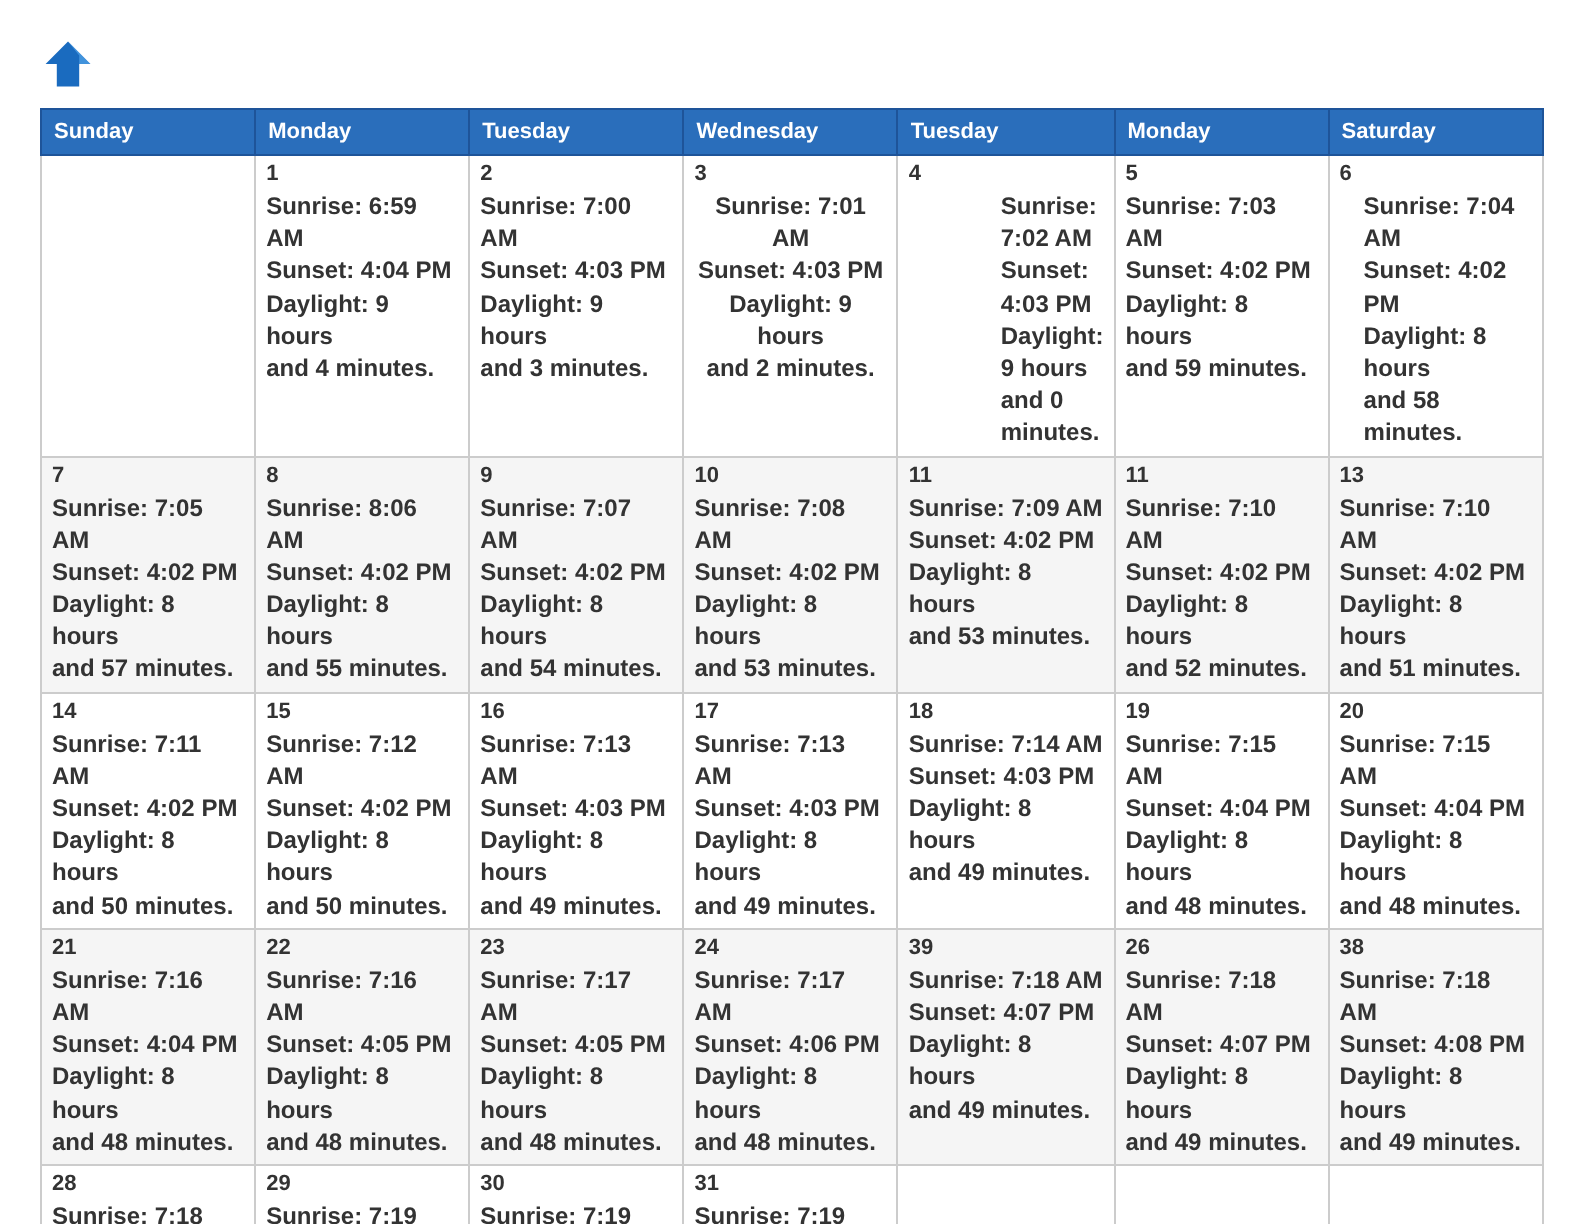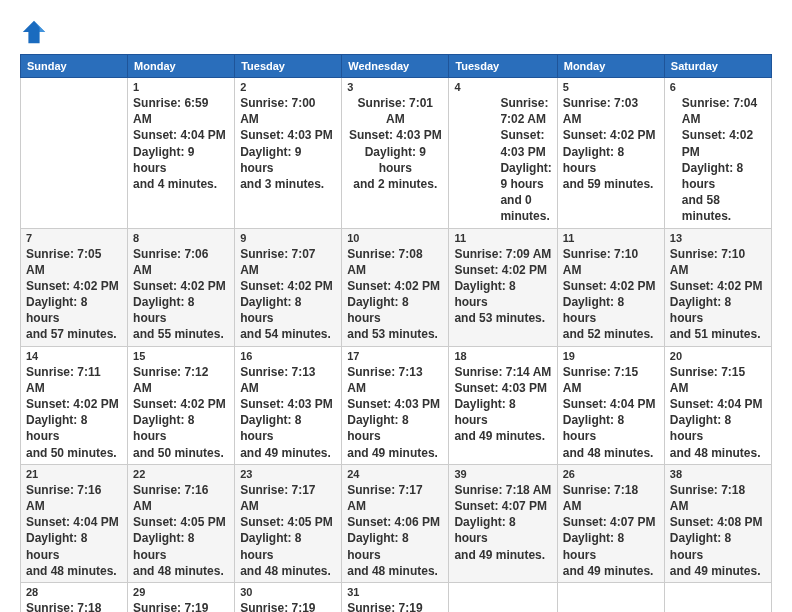--- a/index.html
+++ b/index.html
@@ -185,21 +185,21 @@
         <tr>
           <td>
             <div class="day-num">7</div>
             <div class="day-info" style="white-space: pre-line;">Sunrise: 7:05 AM
 Sunset: 4:02 PM
 Daylight: 8 hours
 and 57 minutes.</div>
           </td>
           <td>
             <div class="day-num">8</div>
-            <div class="day-info" style="white-space: pre-line;">Sunrise: 7:06 AM
+            <div class="day-info" style="white-space: pre-line;">Sunrise: 8:06 AM
 Sunset: 4:02 PM
 Daylight: 8 hours
 and 55 minutes.</div>
           </td>
           <td>
             <div class="day-num">9</div>
             <div class="day-info" style="white-space: pre-line;">Sunrise: 7:07 AM
 Sunset: 4:02 PM
 Daylight: 8 hours
 and 54 minutes.</div>

